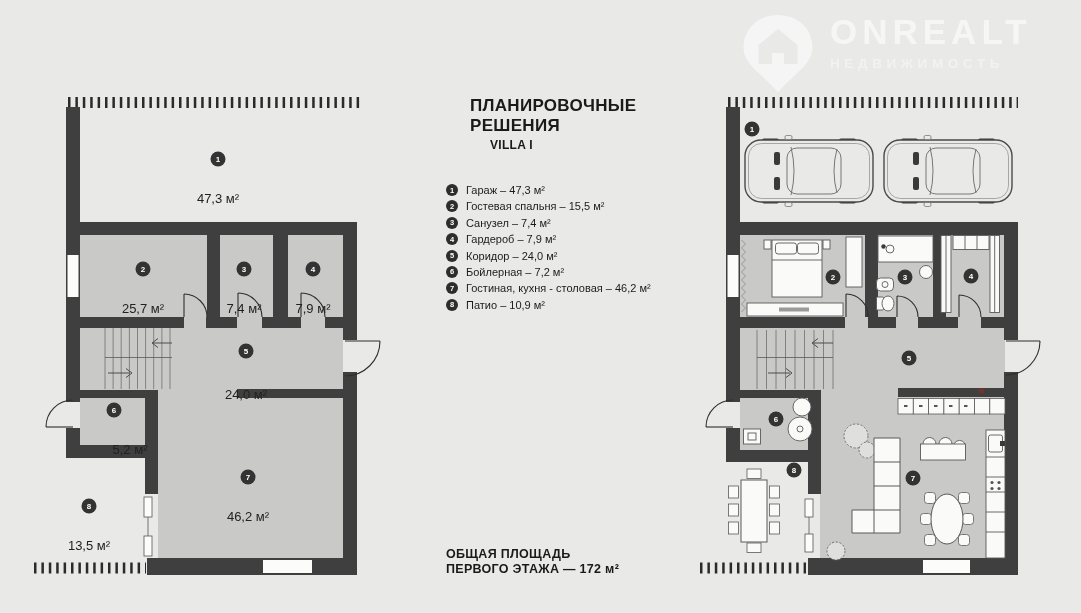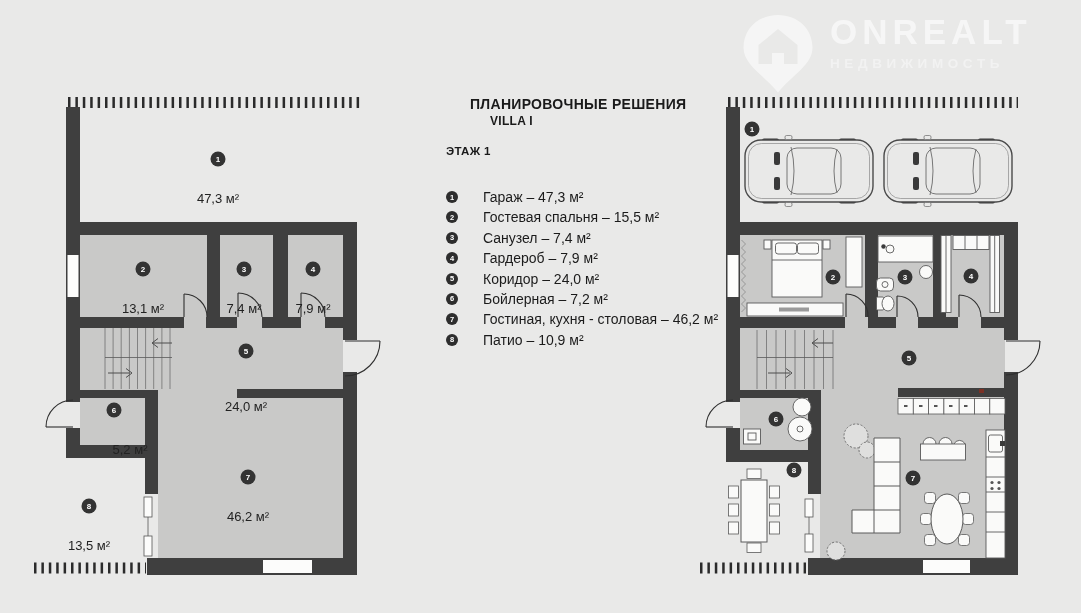--- a/index.html
+++ b/index.html
@@ -6,28 +6,28 @@
   .stage{position:relative;width:1081px;height:613px;background:#e9e9e8;overflow:hidden;
          font-family:"Liberation Sans", sans-serif;color:#1a1a1a;}
   .plan-svg{position:absolute;left:0;top:0;z-index:1;}
   
   .brand{position:absolute;left:742px;top:14px;display:flex;align-items:flex-start;gap:16px;z-index:2;}
   .brand-text{display:flex;flex-direction:column;}
   .brand-name{font-size:35px;font-weight:800;letter-spacing:5px;line-height:1;color:rgba(255,255,255,0.6);}
   .brand-sub{margin-top:7px;font-size:13.5px;font-weight:700;letter-spacing:4.6px;color:rgba(255,255,255,0.42);}
   
   .center-col{position:absolute;left:446px;top:96px;width:260px;z-index:2;}
-  .h-title{font-size:14px;font-weight:700;letter-spacing:0.3px;padding-left:24px;}
+  .h-title{font-size:17px;font-weight:700;letter-spacing:0.3px;padding-left:24px;}
   .h-villa{font-size:12px;font-weight:600;margin-top:2px;letter-spacing:0.3px;margin-left:44px;}
   .h-floor{font-size:11.5px;font-weight:600;margin-top:17px;letter-spacing:0.3px;}
   .legend{margin-top:32px;}
   .legend-row{display:flex;align-items:center;margin-bottom:4.4px;}
   .lbadge{width:12px;height:12px;border-radius:50%;background:#2d2d2d;color:#fff;font-size:7.5px;
           font-weight:700;display:flex;align-items:center;justify-content:center;flex:0 0 12px;}
-  .llabel{font-size:14px;margin-left:25px;white-space:nowrap;color:#1b1b1b;}
+  .llabel{font-size:11px;margin-left:8px;white-space:nowrap;color:#1b1b1b;}
   .total{position:absolute;left:446px;top:547px;font-size:12.5px;font-weight:700;line-height:14.5px;
          letter-spacing:0.3px;z-index:2;}
   
   .badge{position:absolute;width:15px;height:15px;border-radius:50%;background:#333;color:#fff;
          font-size:8px;font-weight:700;display:flex;align-items:center;justify-content:center;
          transform:translate(-50%,-50%);z-index:3;}
   .arealbl{position:absolute;font-size:13px;color:#222;white-space:nowrap;transform:translateX(-50%);z-index:3;margin-top:20px;}
 </style>
 </head>
 <body>
@@ -319,21 +319,20 @@
     </svg>
     <div class="brand-text">
       <div class="brand-name">ONREALT</div>
       <div class="brand-sub">НЕДВИЖИМОСТЬ</div>
     </div>
   </div>
 
   <div class="center-col">
     <div class="h-title">ПЛАНИРОВОЧНЫЕ РЕШЕНИЯ</div>
     <div class="h-villa">VILLA I</div>
-    <div class="h-floor">ЭТАЖ 1</div>
     <div class="legend">
       <div class="legend-row">
         <span class="lbadge">1</span>
         <span class="llabel">Гараж – 47,3 м²</span>
       </div>
       <div class="legend-row">
         <span class="lbadge">2</span>
         <span class="llabel">Гостевая спальня – 15,5 м²</span>
       </div>
       <div class="legend-row">
@@ -356,31 +355,35 @@
         <span class="lbadge">7</span>
         <span class="llabel">Гостиная, кухня - столовая – 46,2 м²</span>
       </div>
       <div class="legend-row">
         <span class="lbadge">8</span>
         <span class="llabel">Патио – 10,9 м²</span>
       </div>
     </div>
   </div>
 
+  <div class="total">
+    <div>ОБЩАЯ ПЛОЩАДЬ</div>
+    <div>ПЕРВОГО ЭТАЖА — 172 м²</div>
+  </div>
 
   <div class="badge" style="left:218px;top:159px">1</div>
   <div class="arealbl" style="left:218px;top:171px">47,3 м²</div>
   <div class="badge" style="left:143px;top:269px">2</div>
-  <div class="arealbl" style="left:143px;top:281px">13,1 м²</div>
+  <div class="arealbl" style="left:143px;top:281px">25,7 м²</div>
   <div class="badge" style="left:244px;top:269px">3</div>
   <div class="arealbl" style="left:244px;top:281px">7,4 м²</div>
   <div class="badge" style="left:313px;top:269px">4</div>
   <div class="arealbl" style="left:313px;top:281px">7,9 м²</div>
   <div class="badge" style="left:246px;top:351px">5</div>
-  <div class="arealbl" style="left:246px;top:379px">24,0 м²</div>
+  <div class="arealbl" style="left:246px;top:367px">24,0 м²</div>
   <div class="badge" style="left:114px;top:410px">6</div>
   <div class="arealbl" style="left:130px;top:422px">5,2 м²</div>
   <div class="badge" style="left:248px;top:477px">7</div>
   <div class="arealbl" style="left:248px;top:489px">46,2 м²</div>
   <div class="badge" style="left:89px;top:506px">8</div>
   <div class="arealbl" style="left:89px;top:518px">13,5 м²</div>
 
   <div class="badge" style="left:752px;top:129px">1</div>
   <div class="badge" style="left:833px;top:277px">2</div>
   <div class="badge" style="left:905px;top:277px">3</div>

